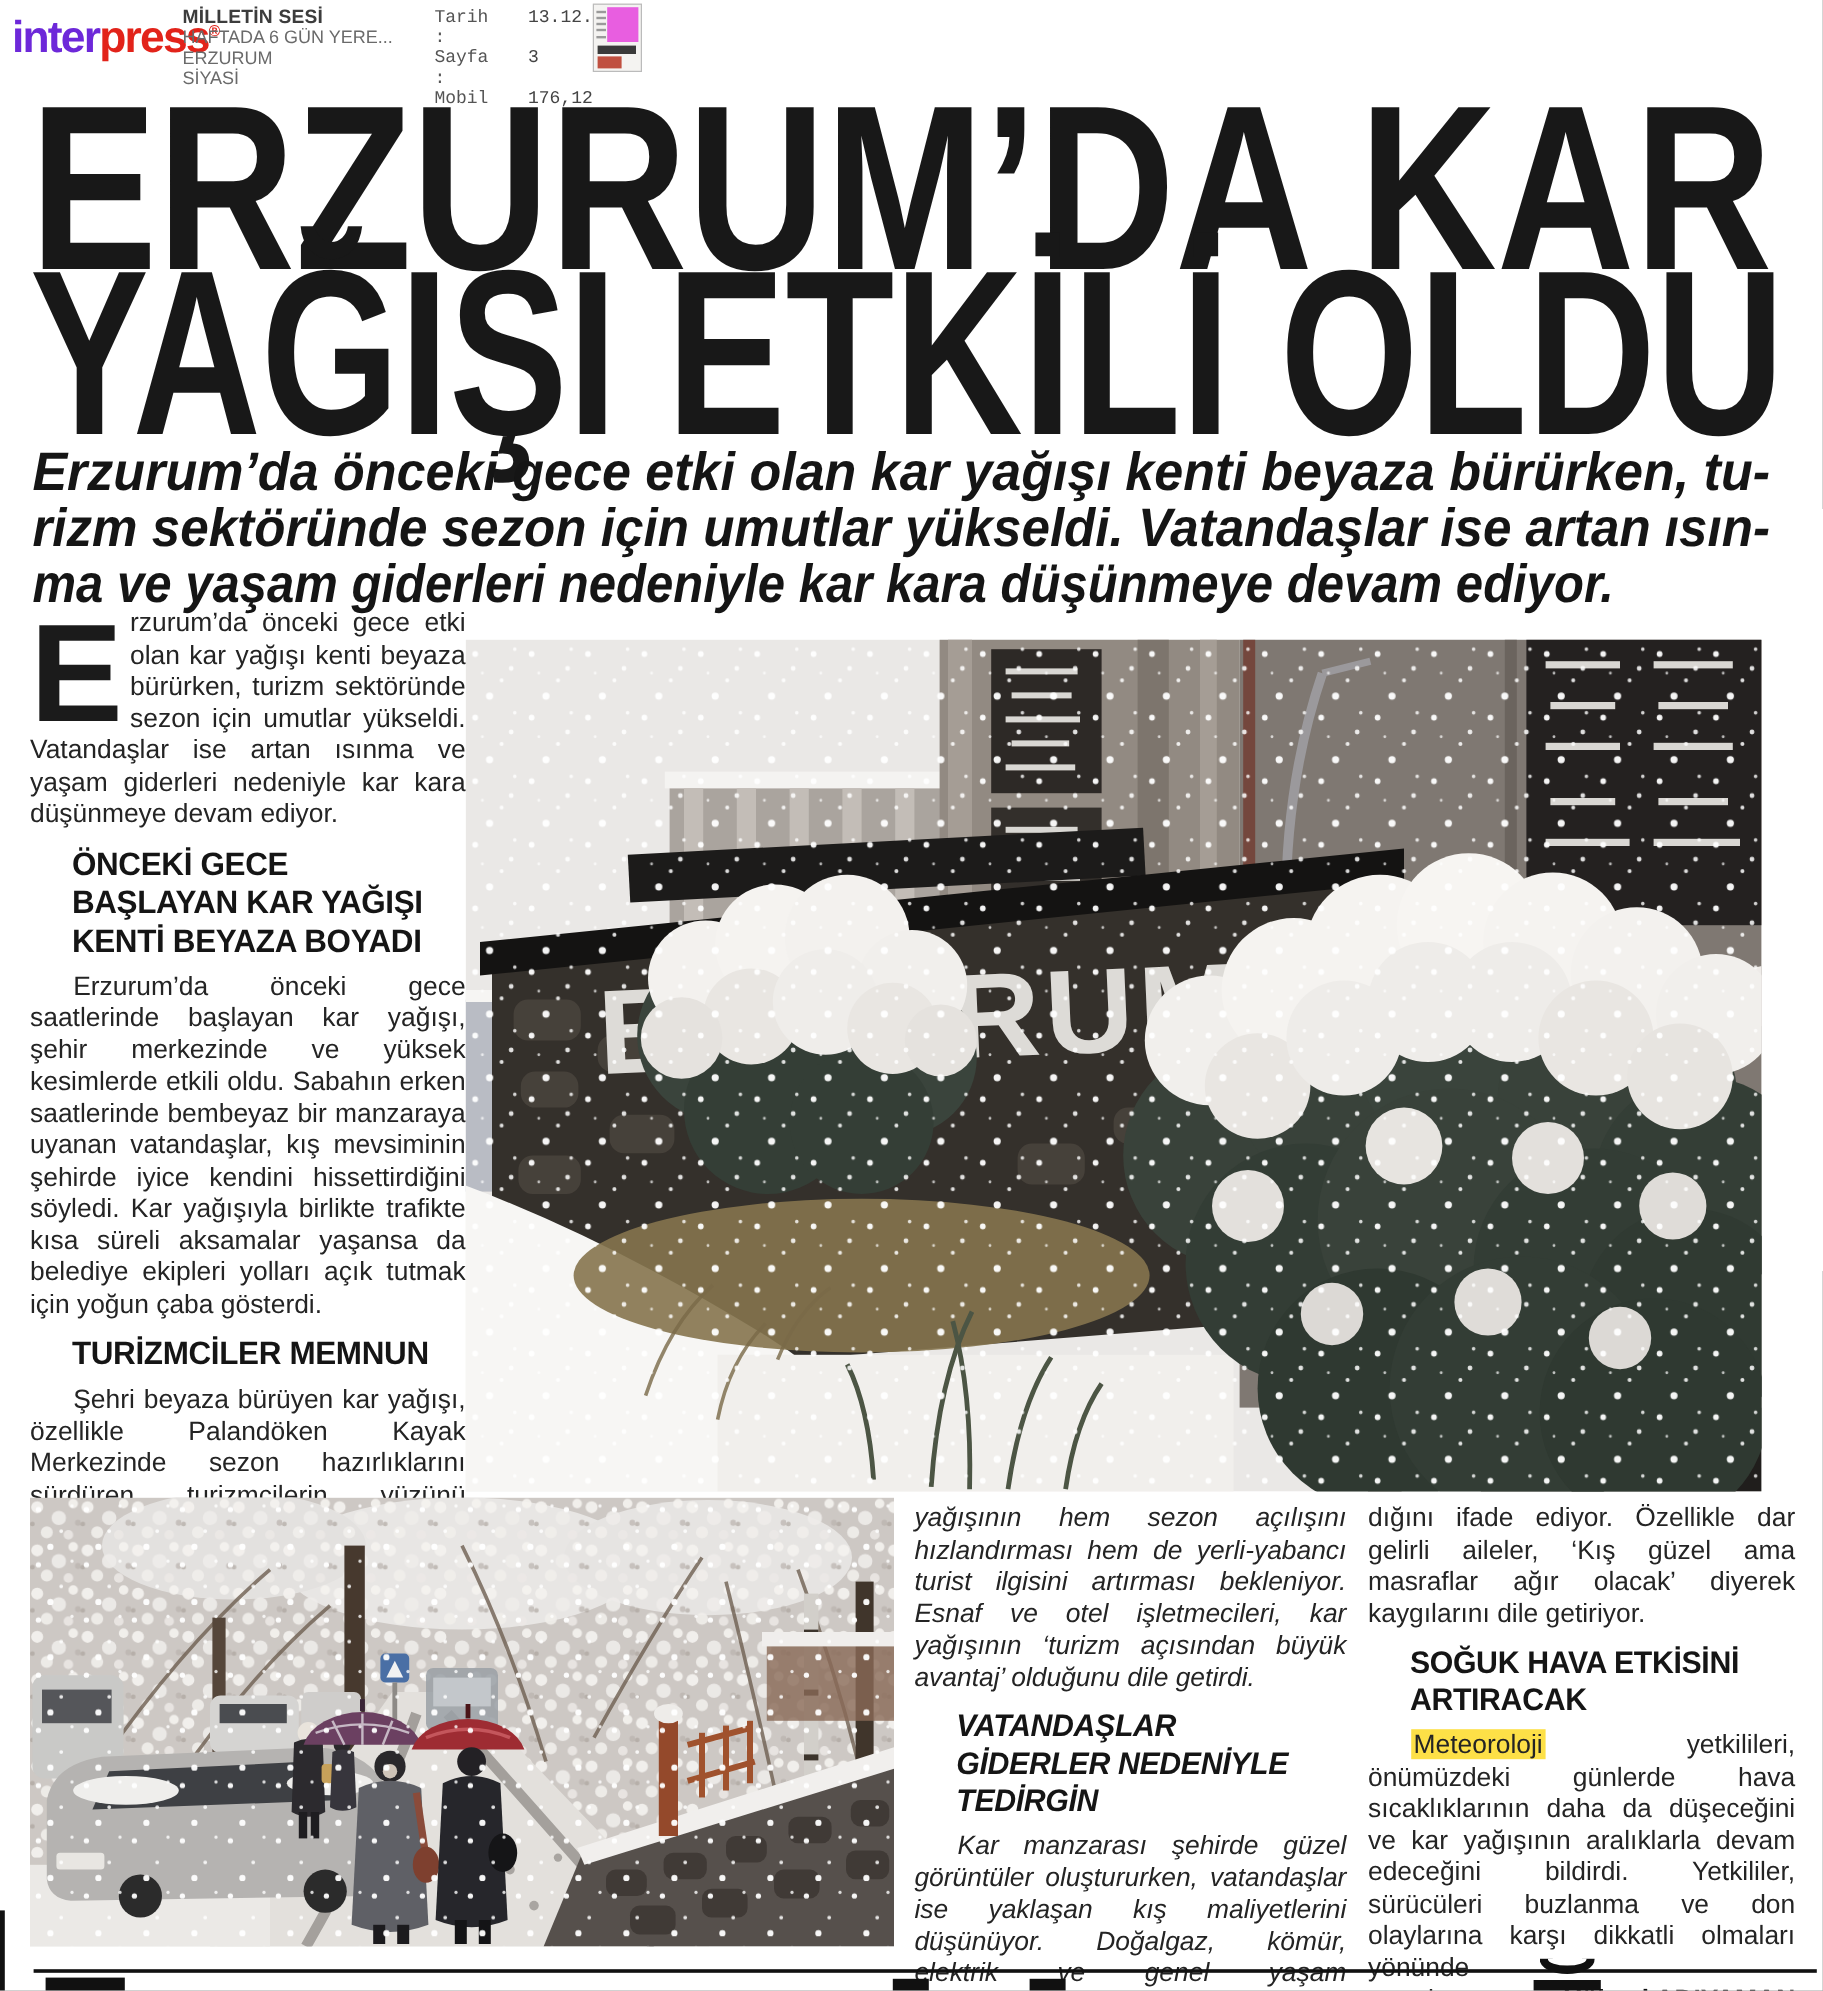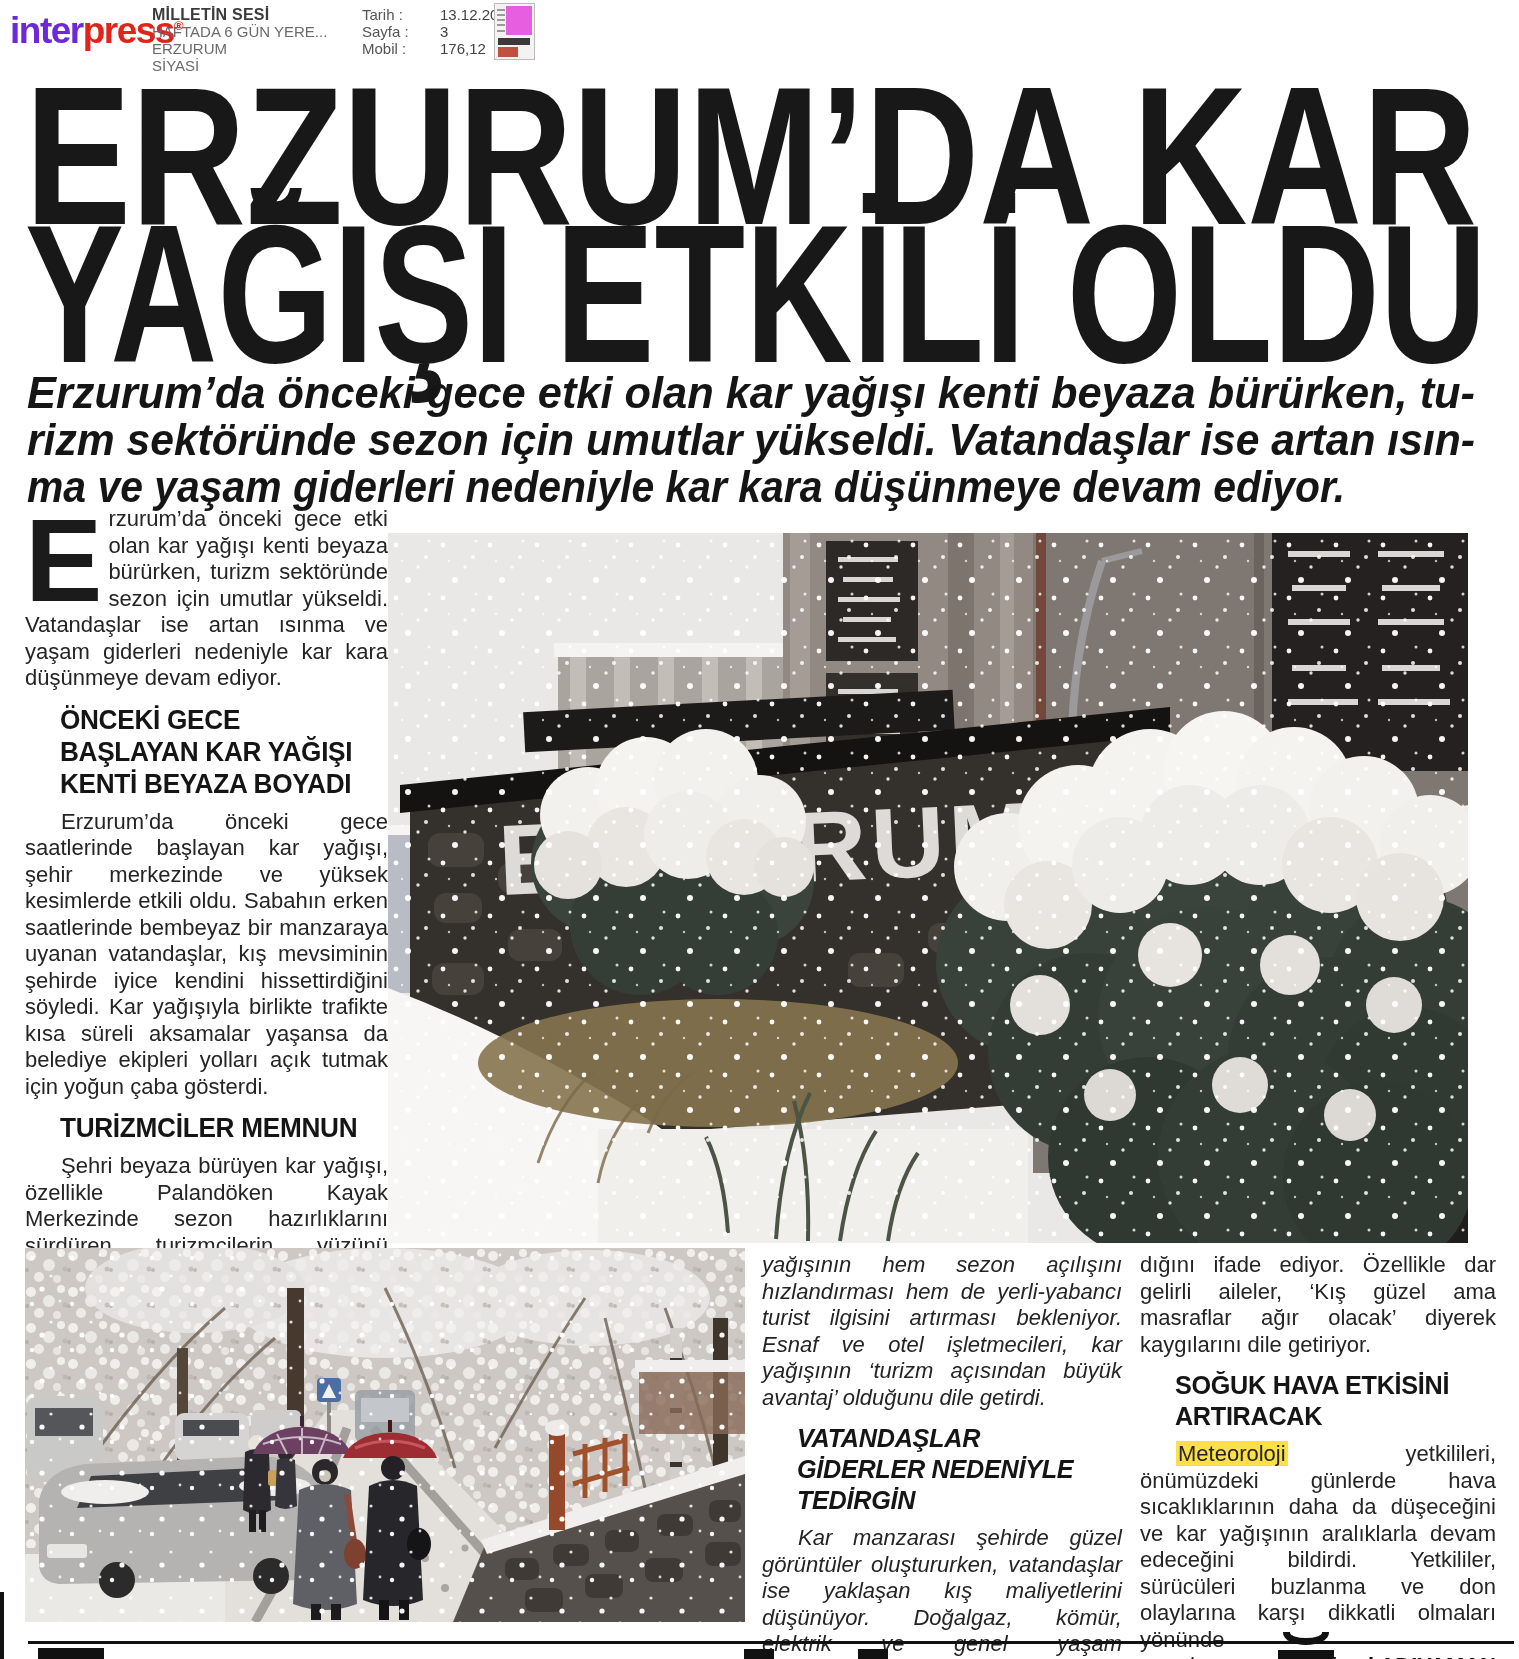--- a/index.html
+++ b/index.html
@@ -3,21 +3,21 @@
 <meta charset="utf-8">
 <style>
   html,body{margin:0;padding:0;background:#888;}
   .page{position:relative;width:1519px;height:1659px;background:#ffffff;overflow:hidden;
         font-family:"Liberation Sans",sans-serif;color:#222;}
   
   .logo{position:absolute;left:10px;top:10px;font-size:37px;font-weight:bold;letter-spacing:-1.5px;}
   .logo .p1{color:#6d28d9;margin-top:48px;} .logo .p2{color:#e2231a;} .logo .reg{font-size:13px;color:#e2231a;vertical-align:super;}
   .pubblock{position:absolute;left:152px;top:6px;line-height:17px;font-size:15px;color:#6a6a6a;}
   .pubblock .pubname{font-size:16px;font-weight:bold;color:#3c3c3c;letter-spacing:.2px;}
-  .infoblock{position:absolute;left:362px;top:6px;font-size:15px;color:#555;line-height:17px;}
+  .infoblock{position:absolute;left:362px;top:6px;font-size:15px;color:#555;line-height:17px;font-family:Liberation Mono, monospace;}
   .inforow{display:flex;}
   .inforow .lbl{width:58px;}
   .inforow .val{color:#444;margin-left:20px;}
   .thumb{position:absolute;left:494px;top:3px;width:39px;height:55px;background:#f4f3f1;border:1px solid #bbb;}
   .thumb .t-pink{position:absolute;right:2px;top:2px;width:26px;height:29px;background:#e85ee0;}
   .thumb .t-line{position:absolute;left:2px;background:#9a9a9a;height:2px;}
   .thumb .t-head{position:absolute;left:3px;top:34px;width:32px;height:7px;background:#3a3a3a;}
   .thumb .t-photo{position:absolute;left:3px;bottom:2px;width:20px;height:10px;background:#c05040;}
   
   .headline-svg{position:absolute;left:25px;top:84px;overflow:visible;}

